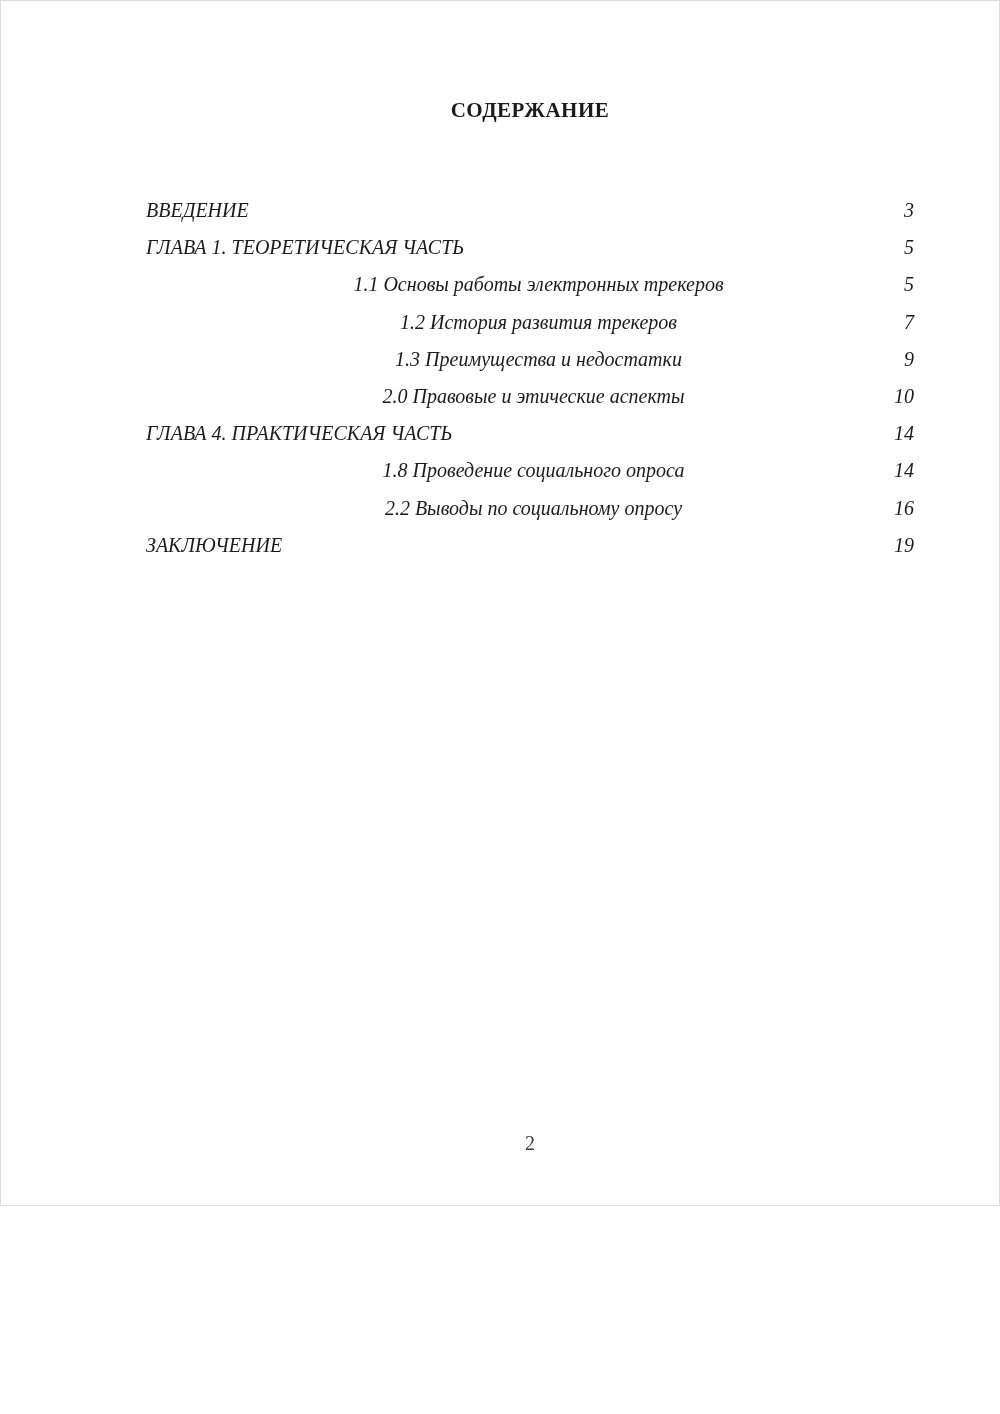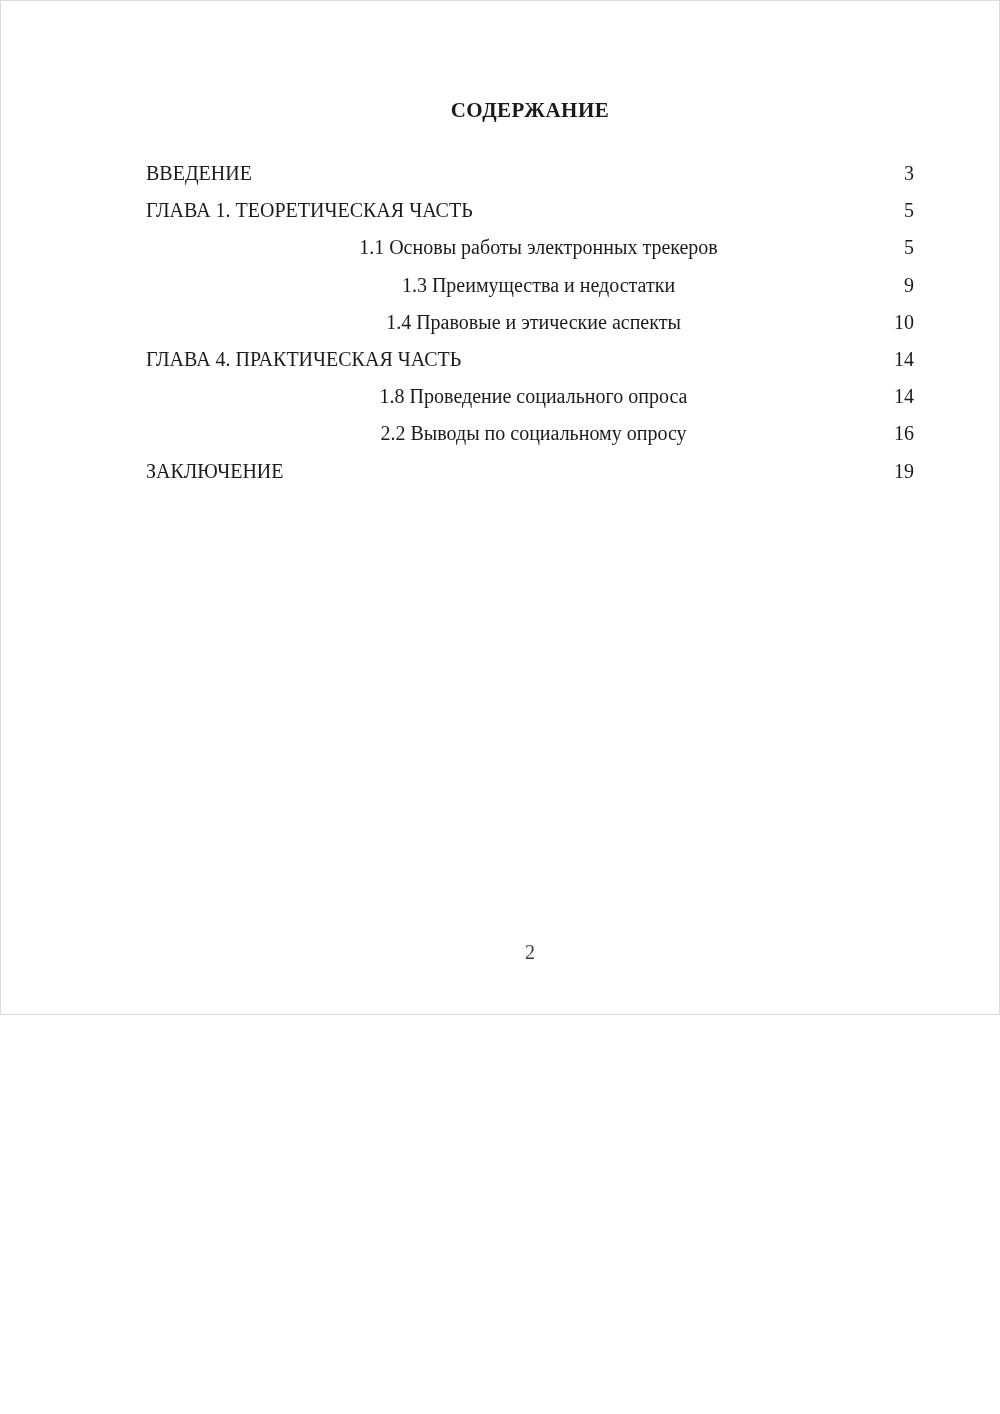--- a/index.html
+++ b/index.html
@@ -10,39 +10,40 @@
   body {
     width: 1000px;
     height: 1414px;
     font-family: "Liberation Serif", serif;
     color: #1b1b1b;
     position: relative;
   }
   .page {
     box-sizing: border-box;
     width: 1000px;
-    height: 1015px;
+    height: 1206px;
     background: #ffffff;
     border: 1px solid #dcdcdc;
     position: relative;
   }
   .content {
     margin-left: 145px;
     margin-right: 85px; 
   }
   .doc-title {
     margin: 0;
     padding-top: 97px;
     text-align: center;
     font-size: 21px;
     font-weight: bold;
     letter-spacing: 0.5px;
   }
   .toc {
-    margin-top: 32px;
+    margin-top: 69px;
+    font-style: italic;
   }
   .toc-row {
     display: flex;
     justify-content: space-between;
     align-items: baseline;
     font-size: 20px;
     line-height: 37.2px;
     height: 37.2px;
     white-space: nowrap;
   }
@@ -83,25 +84,29 @@
   </div>
         <div class="toc-row level-0">
     <span class="toc-label">ГЛАВА 1. ТЕОРЕТИЧЕСКАЯ ЧАСТЬ</span>
     <span class="toc-page">5</span>
   </div>
         <div class="toc-row level-1">
     <span class="toc-label">1.1 Основы работы электронных трекеров</span>
     <span class="toc-page">5</span>
   </div>
         <div class="toc-row level-1">
+    <span class="toc-label">1.2 История развития трекеров</span>
+    <span class="toc-page">7</span>
+  </div>
+        <div class="toc-row level-1">
     <span class="toc-label">1.3 Преимущества и недостатки</span>
     <span class="toc-page">9</span>
   </div>
         <div class="toc-row level-1">
-    <span class="toc-label">1.4 Правовые и этические аспекты</span>
+    <span class="toc-label">2.0 Правовые и этические аспекты</span>
     <span class="toc-page">10</span>
   </div>
         <div class="toc-row level-0">
     <span class="toc-label">ГЛАВА 4. ПРАКТИЧЕСКАЯ ЧАСТЬ</span>
     <span class="toc-page">14</span>
   </div>
         <div class="toc-row level-1">
     <span class="toc-label">1.8 Проведение социального опроса</span>
     <span class="toc-page">14</span>
   </div>

